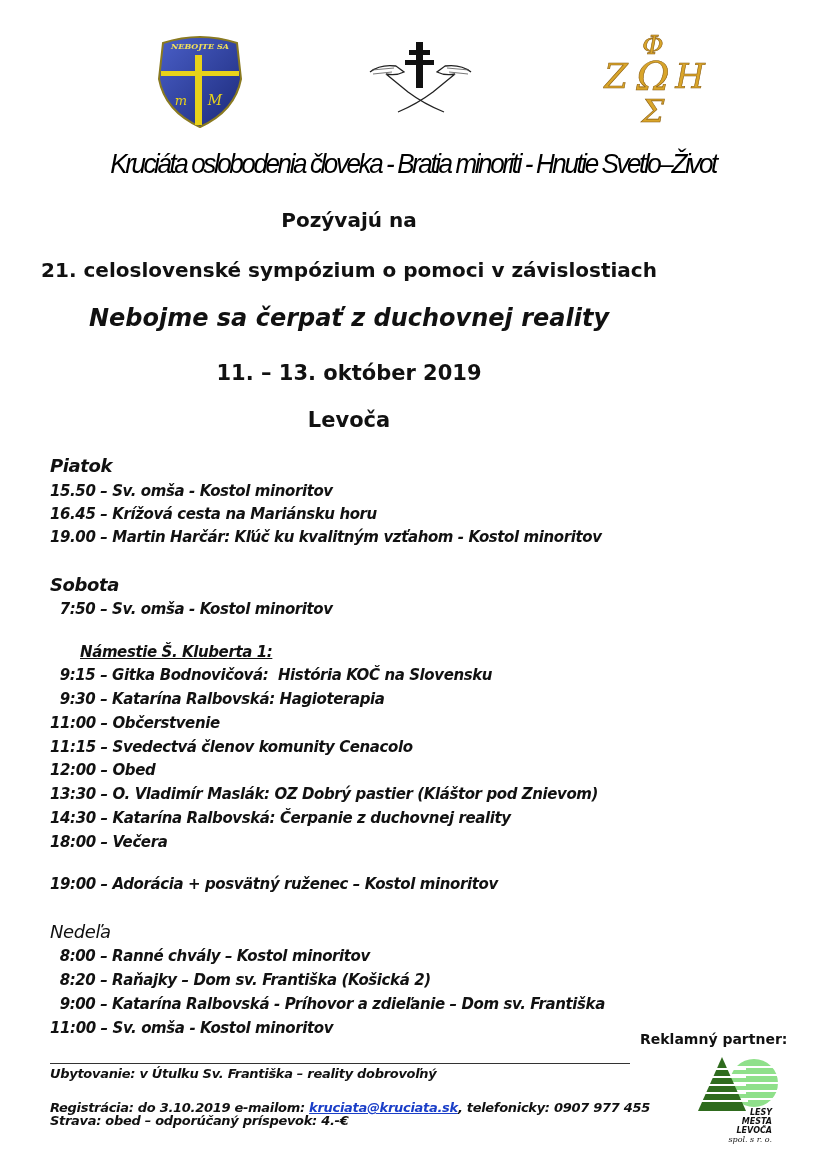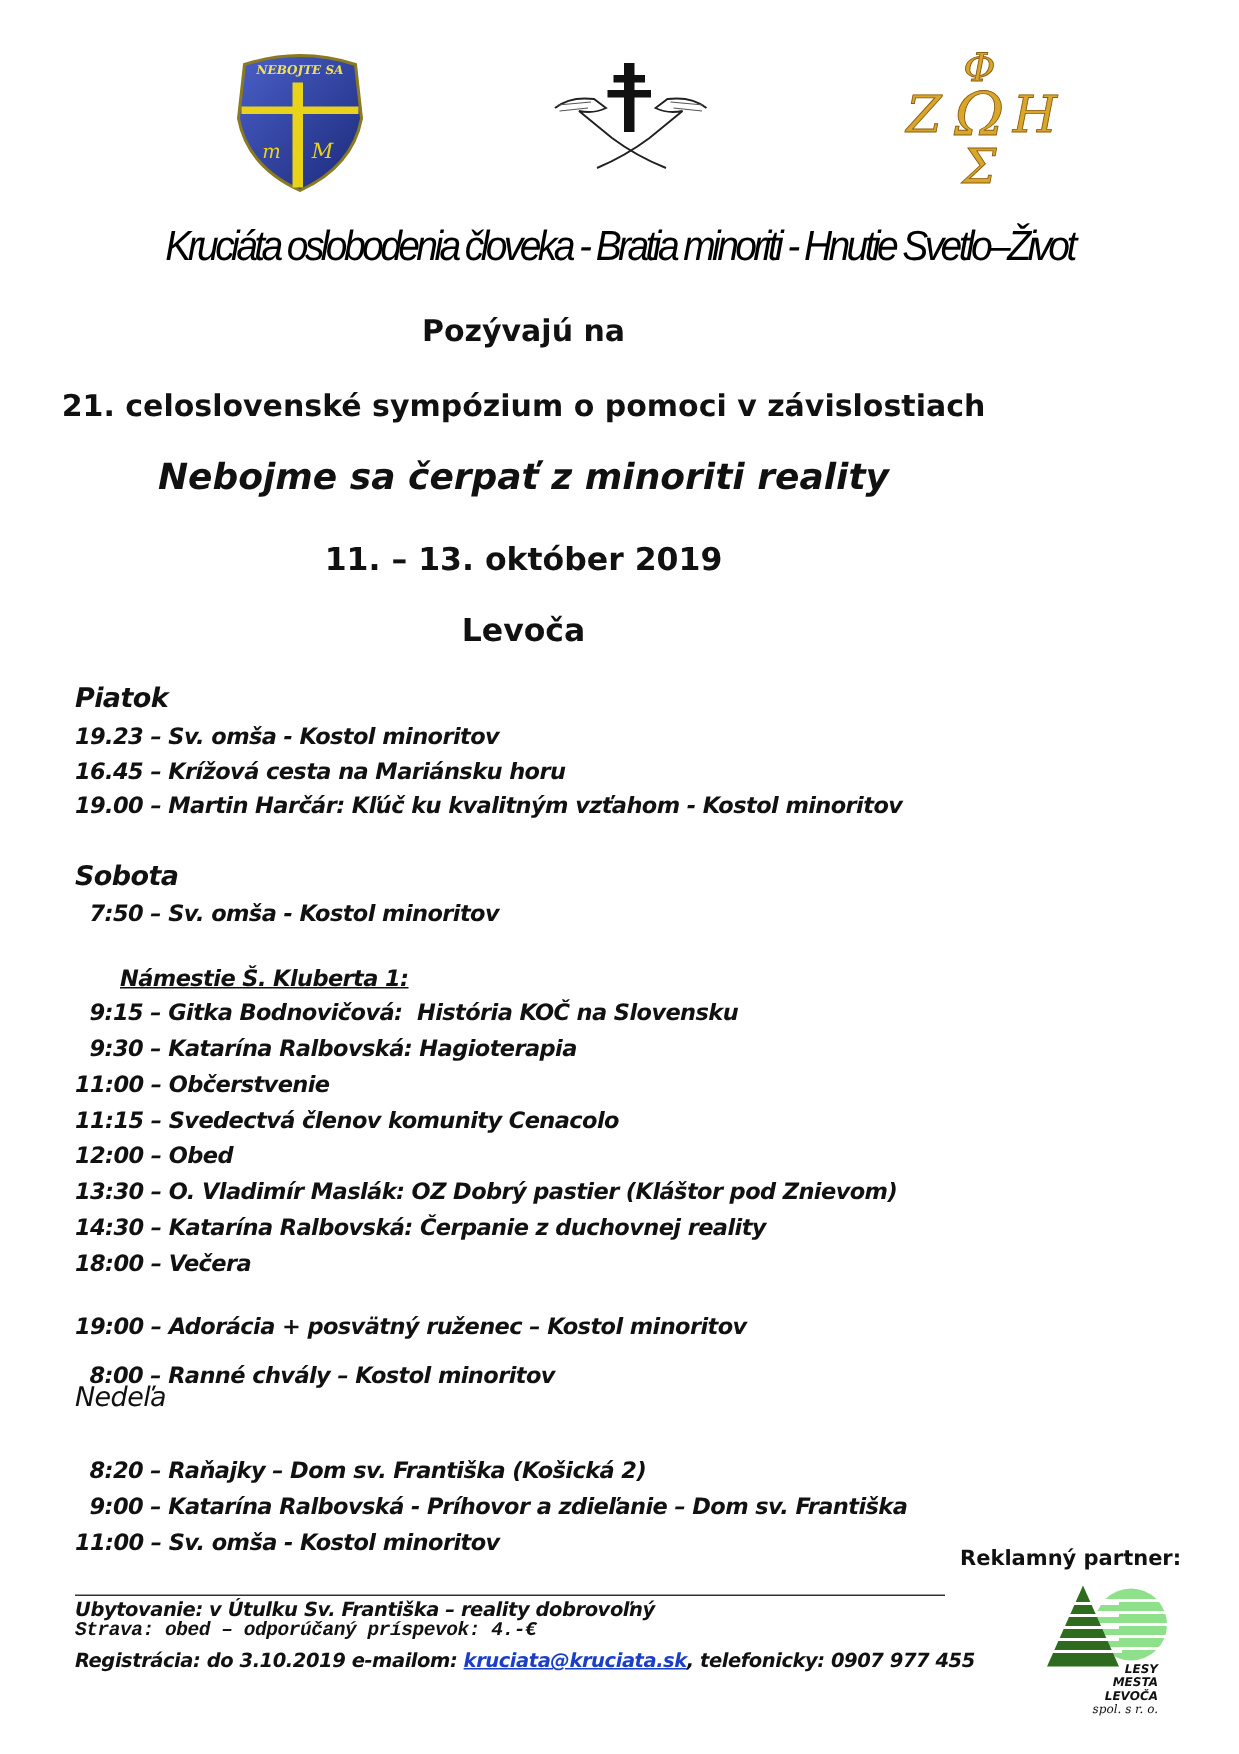--- a/index.html
+++ b/index.html
@@ -64,44 +64,44 @@
       <text x="55" y="60" font-size="40">Ω</text>
       <text x="92" y="58" font-size="34">Η</text>
       <text x="55" y="92" font-size="32">Σ</text>
     </g>
   </svg>
 </div>
 
 <div class="org-line">Kruciáta oslobodenia človeka  -  Bratia minoriti  -  Hnutie Svetlo–Život</div>
 <div class="center invite">Pozývajú na</div>
 <div class="center symp">21. celoslovenské sympózium o pomoci v závislostiach</div>
-<div class="center motto">Nebojme sa čerpať z minoriti reality</div>
+<div class="center motto">Nebojme sa čerpať z duchovnej reality</div>
 <div class="center dates">11. – 13. október 2019</div>
 <div class="center place">Levoča</div>
 
 <div class="sched day" style="top:455px;">Piatok</div>
-<div class="sched item" style="top:482px;">19.23 – Sv. omša - Kostol minoritov</div>
+<div class="sched item" style="top:482px;">15.50 – Sv. omša - Kostol minoritov</div>
 <div class="sched item" style="top:505px;">16.45 – Krížová cesta na Mariánsku  horu</div>
 <div class="sched item" style="top:528px;">19.00 – Martin Harčár: Kľúč ku kvalitným vzťahom - Kostol minoritov</div>
 
 <div class="sched day" style="top:574px;">Sobota</div>
 <div class="sched item" style="top:600px;white-space:pre;">  7:50 – Sv. omša - Kostol minoritov</div>
 <div class="sched item loc" style="top:643px;left:80px;">Námestie Š. Kluberta 1:</div>
 <div class="sched item" style="top:666px;white-space:pre;">  9:15 – Gitka Bodnovičová:  História KOČ na Slovensku</div>
 <div class="sched item" style="top:690px;white-space:pre;">  9:30 – Katarína Ralbovská: Hagioterapia</div>
 <div class="sched item" style="top:714px;">11:00 – Občerstvenie</div>
 <div class="sched item" style="top:738px;">11:15 – Svedectvá členov komunity Cenacolo</div>
 <div class="sched item" style="top:761px;">12:00 – Obed</div>
 <div class="sched item" style="top:785px;">13:30 – O. Vladimír Maslák: OZ Dobrý pastier (Kláštor pod Znievom)</div>
 <div class="sched item" style="top:809px;">14:30 – Katarína Ralbovská: Čerpanie z duchovnej reality</div>
 <div class="sched item" style="top:833px;">18:00 – Večera</div>
 <div class="sched item" style="top:875px;">19:00 – Adorácia + posvätný ruženec – Kostol minoritov</div>
 
 <div class="sched day light" style="top:921px;">Nedeľa</div>
-<div class="sched item" style="top:908px;white-space:pre;">  8:00 – Ranné chvály – Kostol minoritov</div>
+<div class="sched item" style="top:947px;white-space:pre;">  8:00 – Ranné chvály – Kostol minoritov</div>
 <div class="sched item" style="top:971px;white-space:pre;">  8:20 – Raňajky – Dom sv. Františka (Košická 2)</div>
 <div class="sched item" style="top:995px;white-space:pre;">  9:00 – Katarína Ralbovská - Príhovor a zdieľanie – Dom sv. Františka</div>
 <div class="sched item" style="top:1019px;">11:00 – Sv. omša - Kostol minoritov</div>
 
 <div class="partner-label">Reklamný partner:</div>
 <div class="logo" style="left:698px;top:1055px;width:82px;height:62px;">
   <svg width="82" height="62" viewBox="0 0 82 62">
     <circle cx="56" cy="28" r="24" fill="#8fe08a"></circle>
     <g stroke="#ffffff" stroke-width="2">
       <line x1="30" y1="12" x2="82" y2="12"></line>
@@ -122,14 +122,14 @@
 </div>
 <div class="lesy-text" style="left:720px;top:1108px;width:52px;">
   <div>LESY</div>
   <div>MESTA</div>
   <div>LEVOČA</div>
   <div class="small">spol. s r. o.</div>
 </div>
 
 <div class="hr"></div>
 <div class="foot" style="top:1066px;">Ubytovanie: v Útulku Sv. Františka – reality dobrovoľný</div>
-<div class="foot" style="top:1079px;font-family:Liberation Mono, monospace;">Strava: obed – odporúčaný príspevok: 4.-€</div>
+<div class="foot" style="top:1113px;">Strava: obed – odporúčaný príspevok: 4.-€</div>
 <div class="foot" style="top:1100px;"><span>Registrácia: do 3.10.2019 e-mailom: </span><a>kruciata@kruciata.sk</a><span>, telefonicky: 0907 977 455</span></div>
 
 </body></html>

